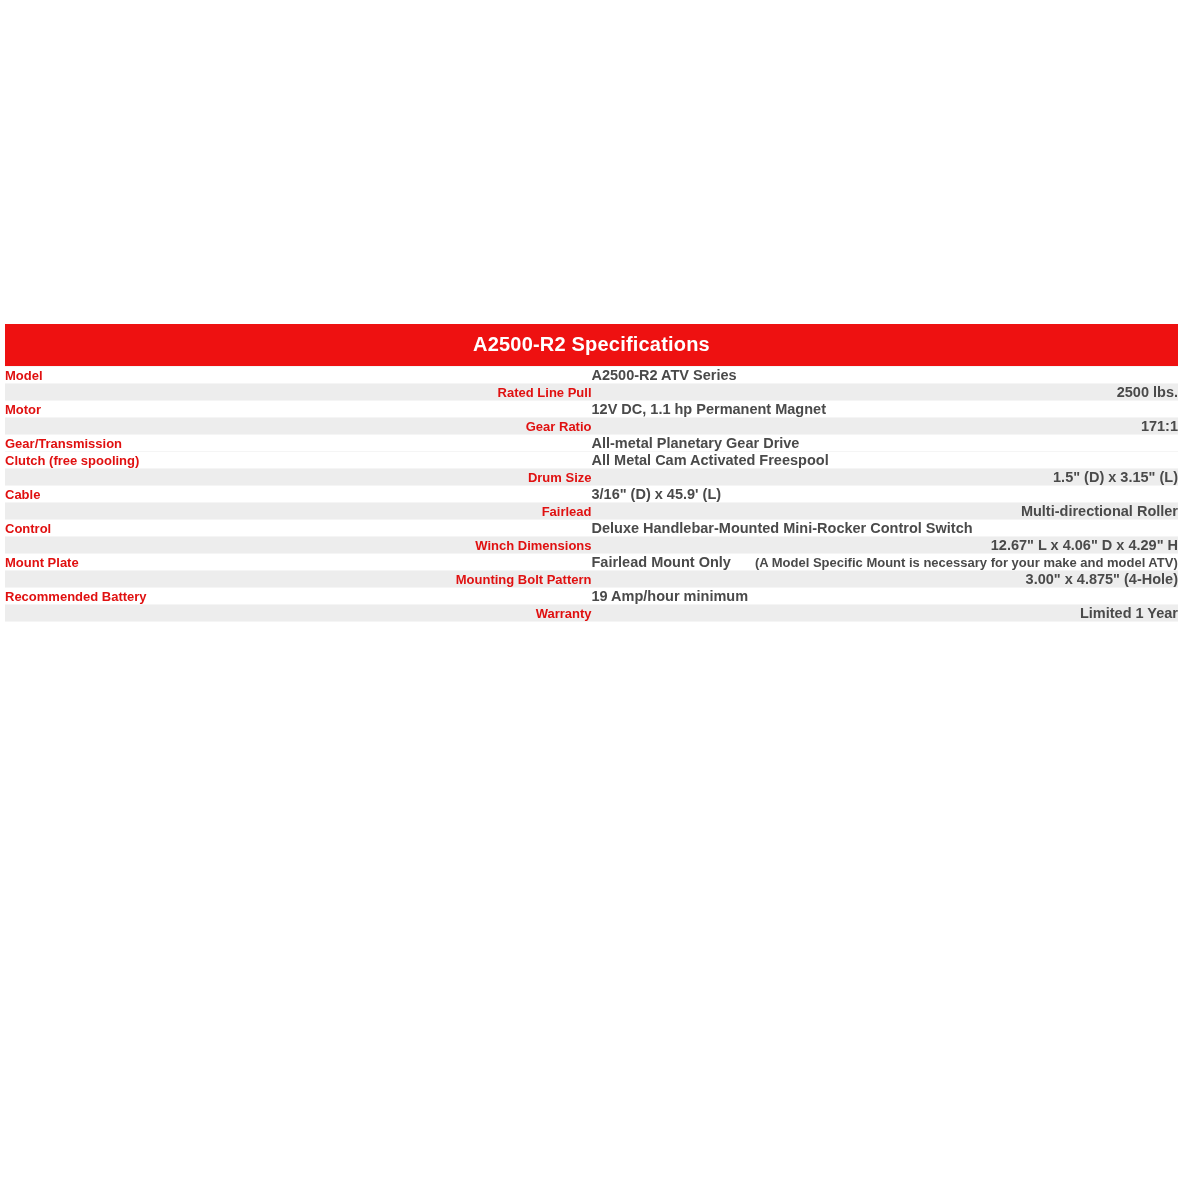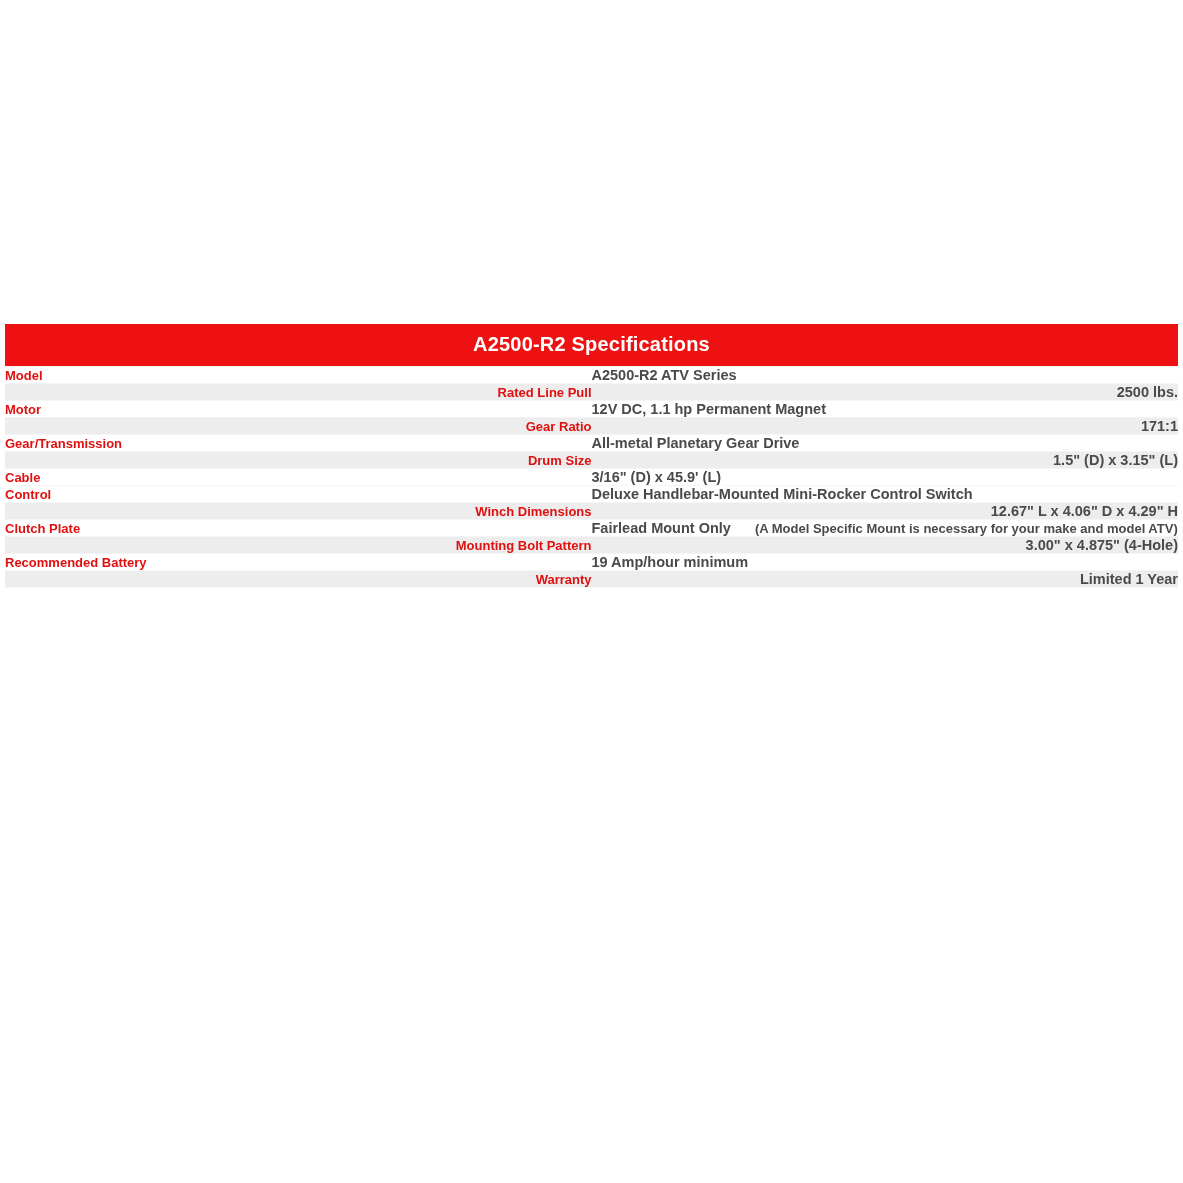--- a/index.html
+++ b/index.html
@@ -86,38 +86,46 @@
         <td class="value-cell"><span>12V DC, 1.1 hp Permanent Magnet</span></td>
       </tr>
       <tr class="row-even">
         <td class="label-cell">Gear Ratio</td>
         <td class="value-cell"><span>171:1</span></td>
       </tr>
       <tr class="row-odd">
         <td class="label-cell">Gear/Transmission</td>
         <td class="value-cell"><span>All-metal Planetary Gear Drive</span></td>
       </tr>
+      <tr class="row-odd">
+        <td class="label-cell">Clutch (free spooling)</td>
+        <td class="value-cell"><span>All Metal Cam Activated Freespool</span></td>
+      </tr>
       <tr class="row-even">
         <td class="label-cell">Drum Size</td>
         <td class="value-cell"><span>1.5" (D) x 3.15" (L)</span></td>
       </tr>
       <tr class="row-odd">
         <td class="label-cell">Cable</td>
         <td class="value-cell"><span>3/16" (D) x 45.9' (L)</span></td>
+      </tr>
+      <tr class="row-even">
+        <td class="label-cell">Fairlead</td>
+        <td class="value-cell"><span>Multi-directional Roller</span></td>
       </tr>
       <tr class="row-odd">
         <td class="label-cell">Control</td>
         <td class="value-cell"><span>Deluxe Handlebar-Mounted Mini-Rocker Control Switch</span></td>
       </tr>
       <tr class="row-even">
         <td class="label-cell">Winch Dimensions</td>
         <td class="value-cell"><span>12.67" L x 4.06" D x 4.29" H</span></td>
       </tr>
       <tr class="row-odd">
-        <td class="label-cell">Clutch Plate</td>
+        <td class="label-cell">Mount Plate</td>
         <td class="value-cell"><span>Fairlead Mount Only</span> <span class="value-note">(A Model Specific Mount is necessary for your make and model ATV)</span></td>
       </tr>
       <tr class="row-even">
         <td class="label-cell">Mounting Bolt Pattern</td>
         <td class="value-cell"><span>3.00" x 4.875" (4-Hole)</span></td>
       </tr>
       <tr class="row-odd">
         <td class="label-cell">Recommended Battery</td>
         <td class="value-cell"><span>19 Amp/hour minimum</span></td>
       </tr>

